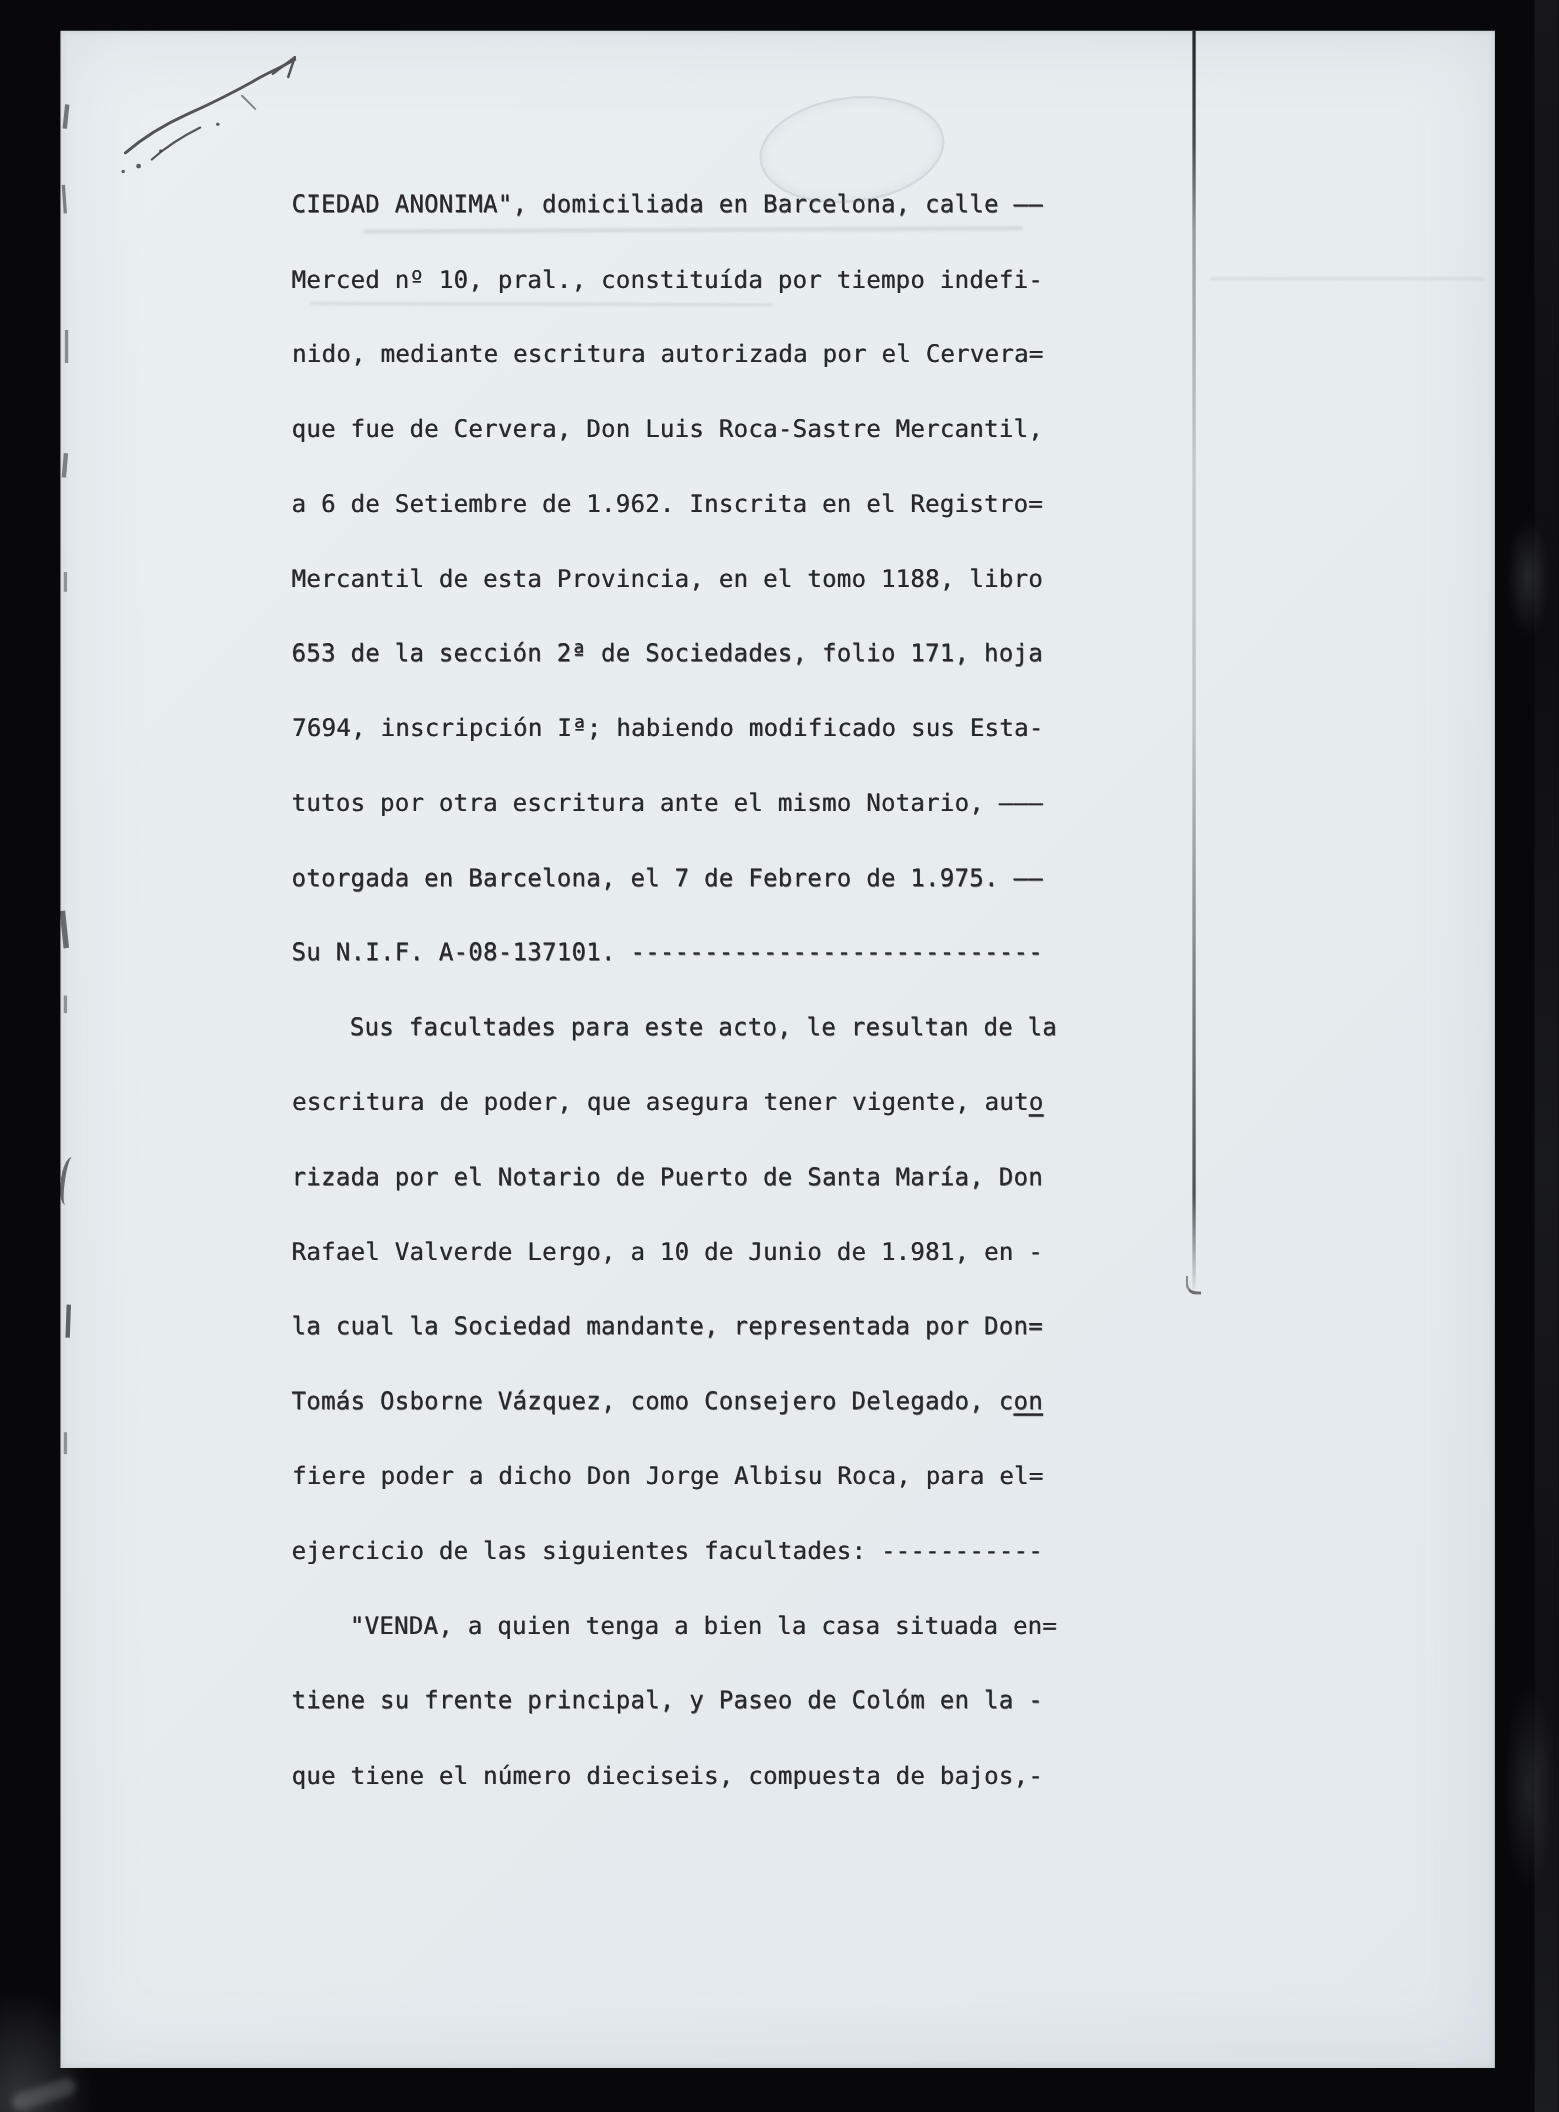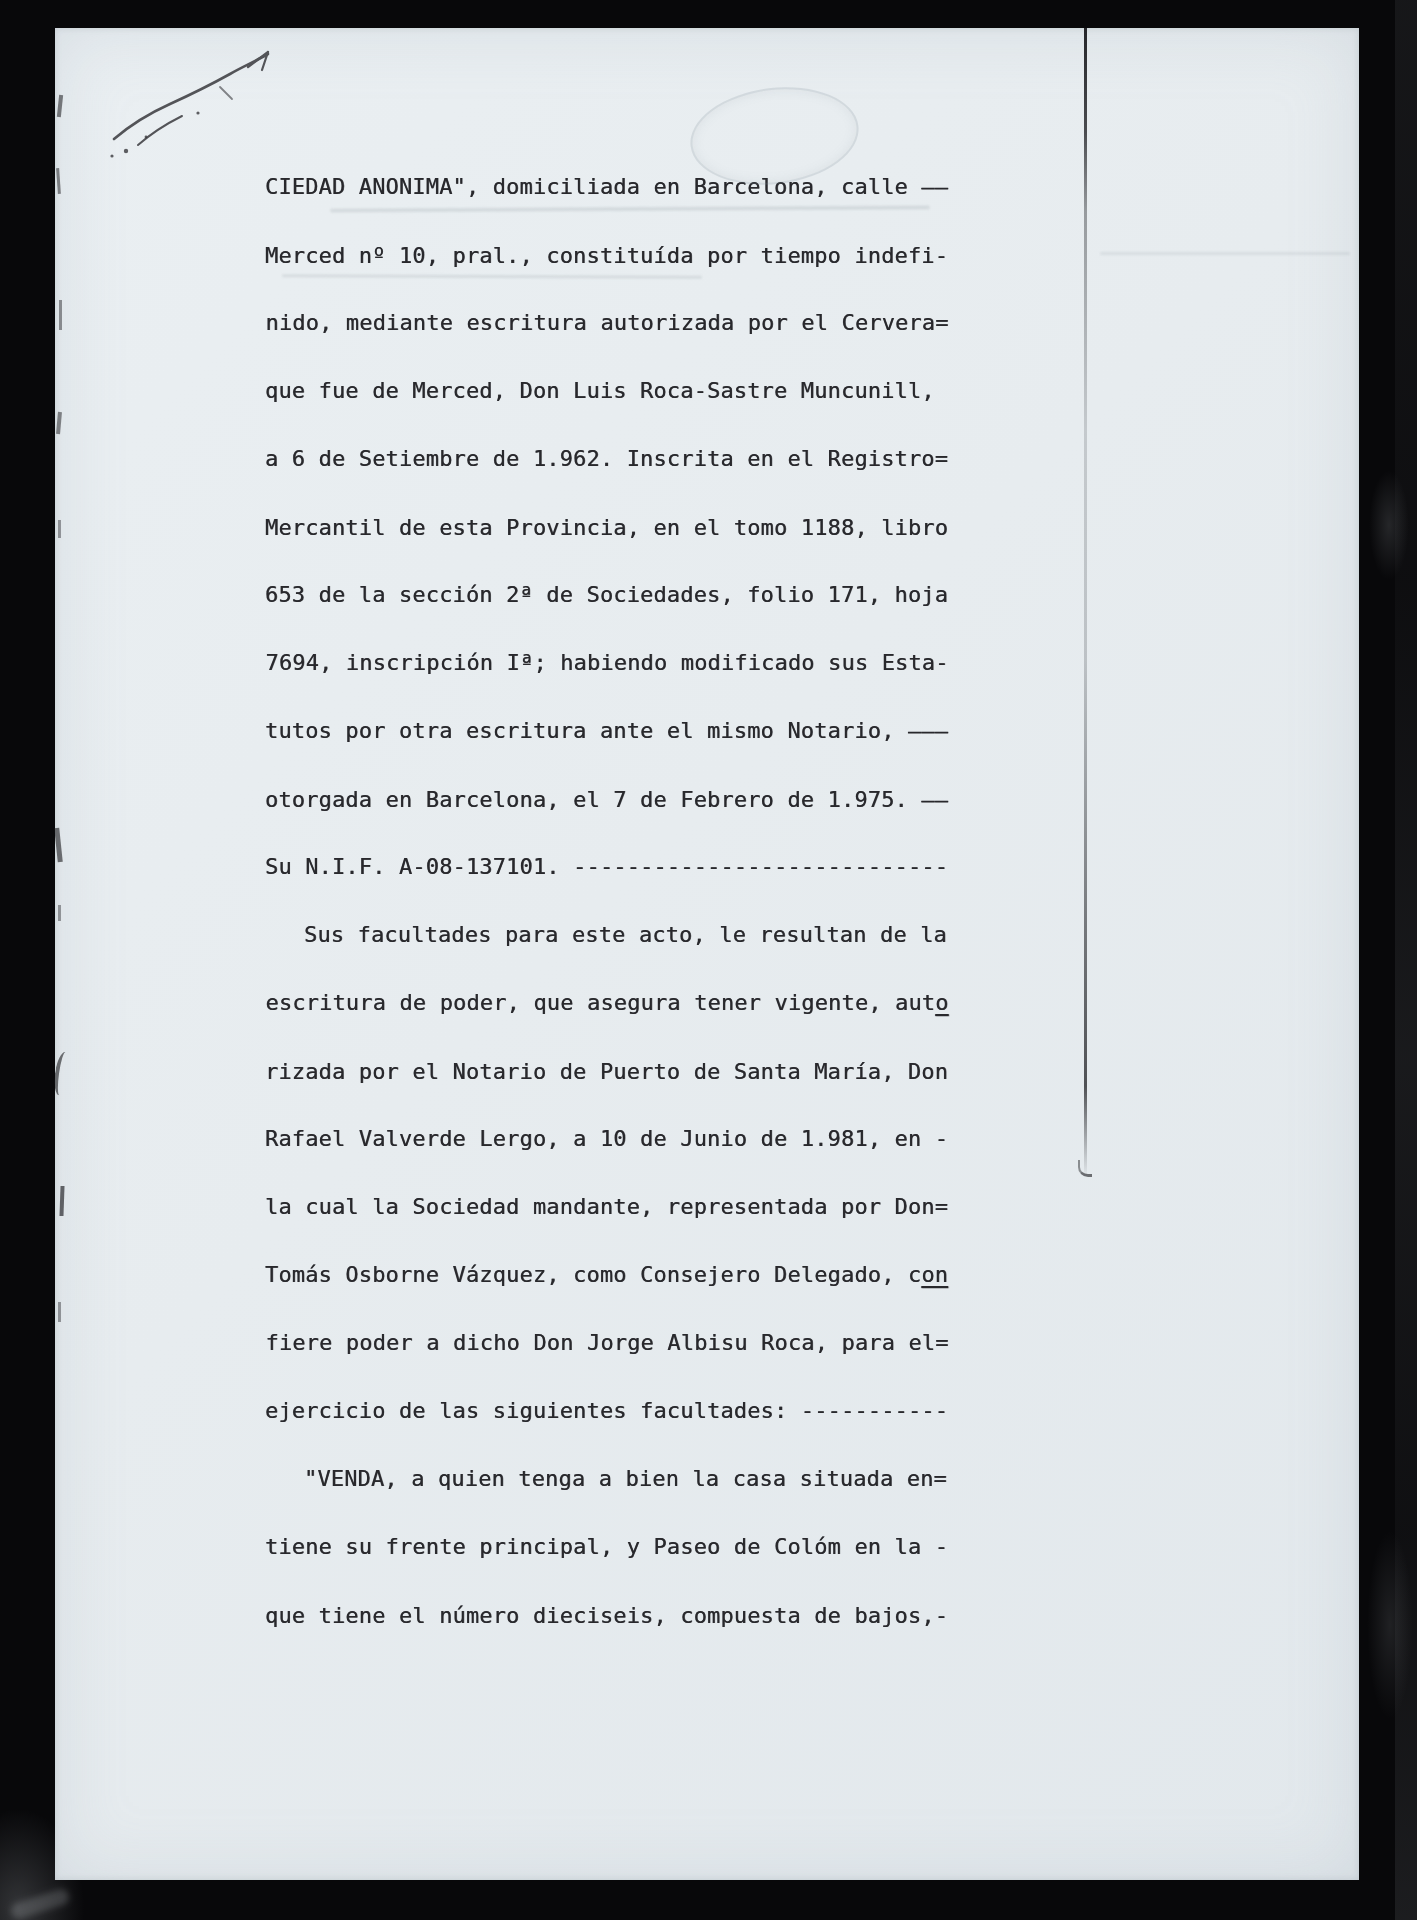--- a/index.html
+++ b/index.html
@@ -23,21 +23,21 @@
     box-shadow:inset 0 0 70px rgba(150,165,178,.22), inset 0 0 6px rgba(120,130,140,.25);
   }
 
   
   .textblock{position:absolute;left:210px;top:125px;width:710px;}
   .line{
     height:68px;line-height:68px;font-size:22px;letter-spacing:.15px;
     color:#28282c;white-space:pre;
     text-shadow:.4px .4px .6px rgba(15,15,20,.55), -.2px 0 .3px rgba(15,15,20,.25);
   }
-  .line.indent{padding-left:39px;}
+  .line.indent{padding-left:39px;text-align:center;}
   .line:nth-child(4n+2){transform:translateY(.6px);}
   .line:nth-child(5n+3){transform:translateX(.5px);}
   .u{text-decoration:underline;text-decoration-thickness:2px;text-underline-offset:4px;}
 
   
   .crease-right{
     position:absolute;left:1084px;top:28px;width:3px;height:1150px;
     background:linear-gradient(to bottom,
       rgba(22,22,26,.92) 0%,rgba(22,22,26,.75) 9%,rgba(30,32,36,.40) 16%,
       rgba(40,44,50,.18) 35%,rgba(40,44,50,.22) 55%,
@@ -78,21 +78,21 @@
 <div class="border-noise noise-blob-b"></div>
 <div class="border-noise noise-corner-bl"></div>
 <div class="border-noise noise-corner-bl2"></div>
 
 <div class="paper">
 
   <div class="textblock">
       <div class="line"><span>CIEDAD ANONIMA", domiciliada en Barcelona, calle ——</span></div>
       <div class="line"><span>Merced nº 10, pral., constituída por tiempo indefi-</span></div>
       <div class="line"><span>nido, mediante escritura autorizada por el Cervera=</span></div>
-      <div class="line"><span>que fue de Merced, Don Luis Roca-Sastre Muncunill,</span></div>
+      <div class="line"><span>que fue de Cervera, Don Luis Roca-Sastre Mercantil,</span></div>
       <div class="line"><span>a 6 de Setiembre de 1.962. Inscrita en el Registro=</span></div>
       <div class="line"><span>Mercantil de esta Provincia, en el tomo 1188, libro</span></div>
       <div class="line"><span>653 de la sección 2ª de Sociedades, folio 171, hoja</span></div>
       <div class="line"><span>7694, inscripción Iª; habiendo modificado sus Esta-</span></div>
       <div class="line"><span>tutos por otra escritura ante el mismo Notario, ———</span></div>
       <div class="line"><span>otorgada en Barcelona, el 7 de Febrero de 1.975. ——</span></div>
       <div class="line"><span>Su N.I.F. A-08-137101. ----------------------------</span></div>
       <div class="line indent"><span>Sus facultades para este acto, le resultan de la</span></div>
       <div class="line"><span>escritura de poder, que asegura tener vigente, aut</span><span class="u">o</span></div>
       <div class="line"><span>rizada por el Notario de Puerto de Santa María, Don</span></div>

